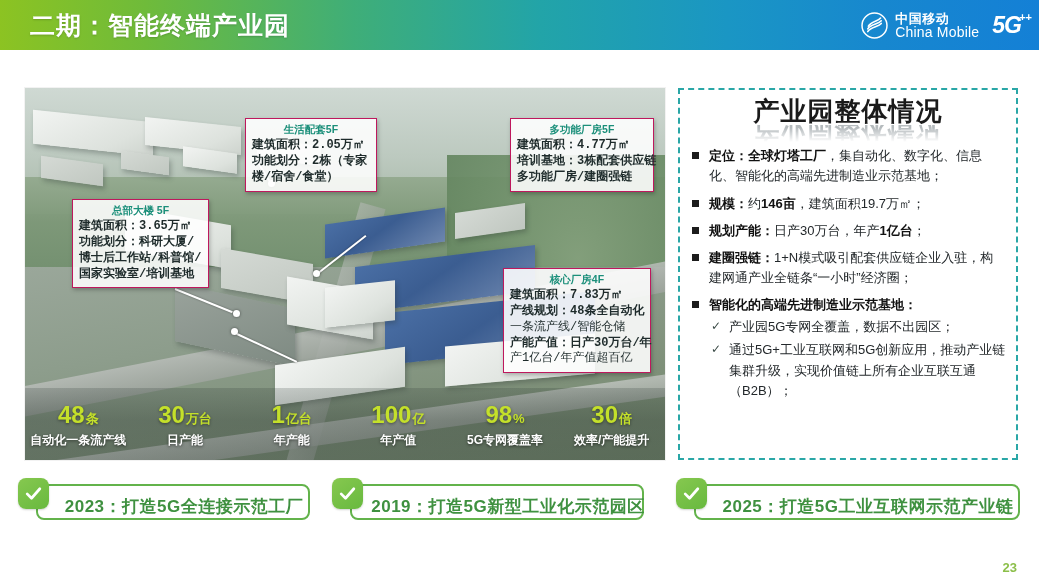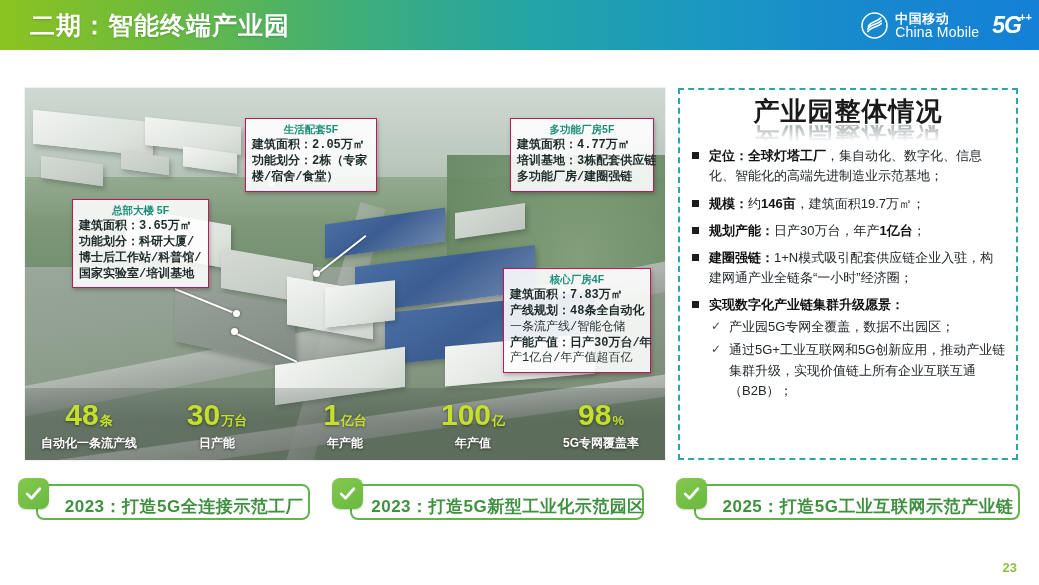--- a/index.html
+++ b/index.html
@@ -101,21 +101,21 @@
           box-shadow:0 0 3px rgba(0,0,0,.5);}
 
   
   .stats{
     position:absolute;left:0;bottom:0;width:100%;height:72px;
     background:linear-gradient(180deg,rgba(40,52,48,.20) 0%,rgba(35,46,42,.34) 45%,rgba(30,40,38,.30) 100%);
     display:flex;align-items:center;
   }
   .stat{flex:1;text-align:center;line-height:1;}
   .stat .num{
-    color:#c4e02a;font-size:30px;font-weight:bold;
+    color:#c4e02a;font-size:24px;font-weight:bold;
     text-shadow:0 1px 3px rgba(0,0,0,.45);
   }
   .stat .unit{
     color:#c4e02a;font-size:13px;font-weight:bold;margin-left:1px;
     text-shadow:0 1px 3px rgba(0,0,0,.45);
   }
   .stat .lbl{
     display:block;margin-top:7px;color:#ffffff;font-size:12px;font-weight:bold;
     text-shadow:0 1px 3px rgba(0,0,0,.6);
   }
@@ -289,20 +289,24 @@
       <span class="lbl">年产能</span>
     </div>
     <div class="stat">
       <span class="num">100</span><span class="unit">亿</span>
       <span class="lbl">年产值</span>
     </div>
     <div class="stat">
       <span class="num">98</span><span class="unit">%</span>
       <span class="lbl">5G专网覆盖率</span>
     </div>
+    <div class="stat">
+      <span class="num">30</span><span class="unit">倍</span>
+      <span class="lbl">效率/产能提升</span>
+    </div>
   </div>
 </div>
 
 <div class="panel">
   <div class="panel-title">产业园整体情况</div>
   <div class="panel-title-reflect">产业园整体情况</div>
 
   <ul class="blist">
     <li>
       <span class="b-strong">定位：</span><span class="b-strong">全球灯塔工厂</span><span>，集自动化、数字化、信息化、智能化的高端先进制造业示范基地；</span>
@@ -310,21 +314,21 @@
     <li>
       <span class="b-strong">规模：</span><span>约</span><span class="b-strong">146亩</span><span>，建筑面积19.7万㎡；</span>
     </li>
     <li>
       <span class="b-strong">规划产能：</span><span>日产30万台，年产</span><span class="b-strong">1亿台</span><span>；</span>
     </li>
     <li>
       <span class="b-strong">建圈强链：</span><span>1+N模式吸引配套供应链企业入驻，构建网通产业全链条“一小时”经济圈；</span>
     </li>
     <li>
-      <span class="b-strong">实现数字化产业链集群升级愿景：</span>
+      <span class="b-strong">智能化的高端先进制造业示范基地：</span>
       <ul class="sublist">
         <li>产业园5G专网全覆盖，数据不出园区；</li>
         <li>通过5G+工业互联网和5G创新应用，推动产业链集群升级，实现价值链上所有企业互联互通（B2B）；</li>
       </ul>
     </li>
   </ul>
 </div>
 
 <div class="timeline">
 
@@ -334,21 +338,21 @@
     </div>
     <div class="tl-check">
       <svg viewBox="0 0 24 24" fill="none" stroke="#ffffff" stroke-width="3.4" stroke-linecap="round" stroke-linejoin="round">
         <polyline points="4,12.5 9.5,18 20,6"></polyline>
       </svg>
     </div>
   </div>
 
   <div class="tl-item" style="left:332px;width:312px;">
     <div class="tl-box">
-      <span class="tl-text">2023：打造5G新型工业化示范园区</span>
+      <span class="tl-text">2019：打造5G新型工业化示范园区</span>
     </div>
     <div class="tl-check">
       <svg viewBox="0 0 24 24" fill="none" stroke="#ffffff" stroke-width="3.4" stroke-linecap="round" stroke-linejoin="round">
         <polyline points="4,12.5 9.5,18 20,6"></polyline>
       </svg>
     </div>
   </div>
 
   <div class="tl-item" style="left:676px;width:344px;">
     <div class="tl-box">

